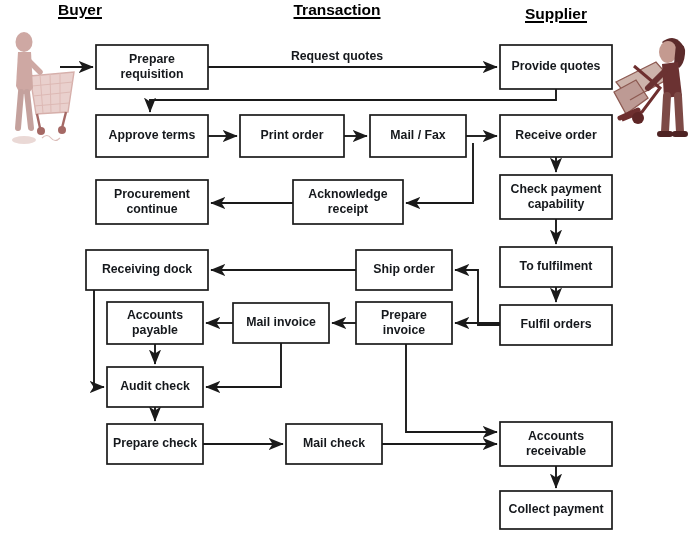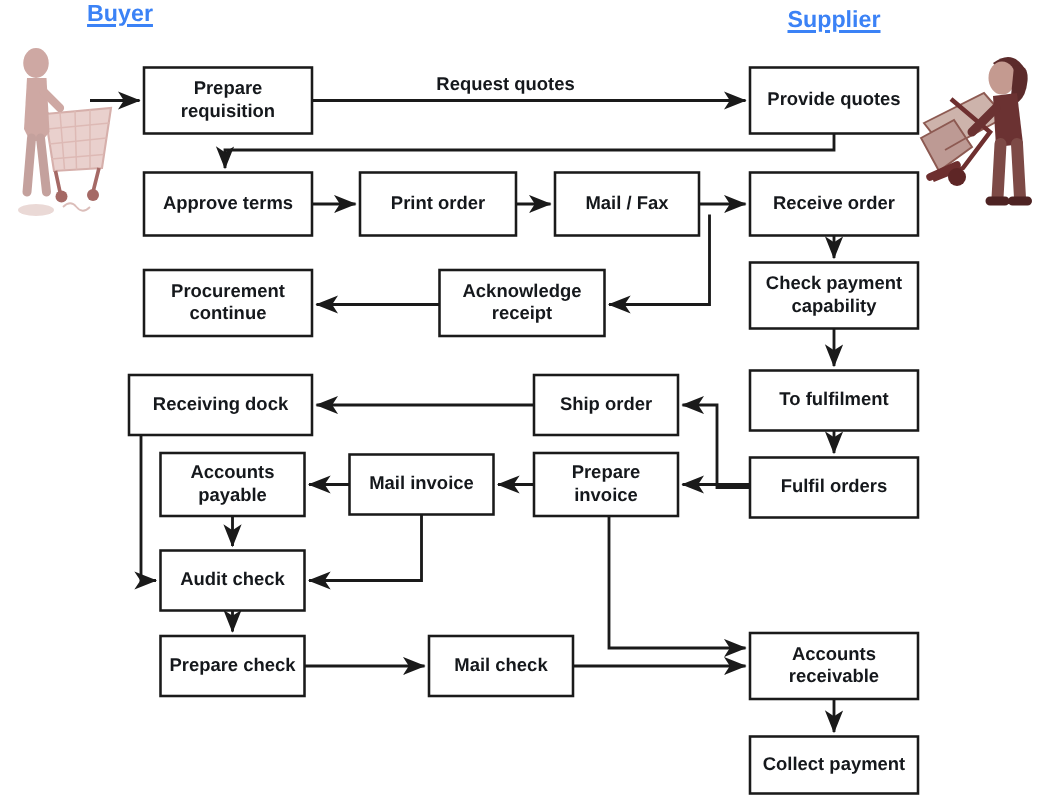--- a/index.html
+++ b/index.html
@@ -12,21 +12,21 @@
     width: 700px;
     height: 534px;
     background: #ffffff;
     font-family: "Liberation Sans", sans-serif;
     overflow: hidden;
   }
   .col-header {
     position: absolute;
     font-weight: bold;
     font-size: 15.5px;
-    color: #3b82f6;
+    color: #000000;
     text-decoration: underline;
     text-underline-offset: 2px;
     text-decoration-thickness: 2px;
     text-align: center;
     white-space: nowrap;
     transform: translateX(-50%);
   }
   svg.flow {
     position: absolute;
     left: 0;
@@ -62,20 +62,21 @@
   .actor {
     position: absolute;
   }
 </style>
 </head>
 <body>
 
 <div id="page">
 
   <div class="col-header" style="left:80px; top:1px;"><span>Buyer</span></div>
+  <div class="col-header" style="left:337px; top:1px;"><span>Transaction</span></div>
   <div class="col-header" style="left:556px; top:5px;"><span>Supplier</span></div>
 
   <svg class="actor" style="left:4px; top:28px;" width="78" height="122" viewBox="0 0 78 122">
     <g opacity="0.92">
 
       <path d="M26 48 L70 44 L64 84 L32 86 Z" fill="#e8cdc9" stroke="#d3a9a4" stroke-width="1.4"></path>
       <g stroke="#dbb4af" stroke-width="1" fill="none">
         <path d="M28 58 L69 54"></path>
           <path d="M29 68 L67 64"></path>
           <path d="M30 78 L65 75"></path>

